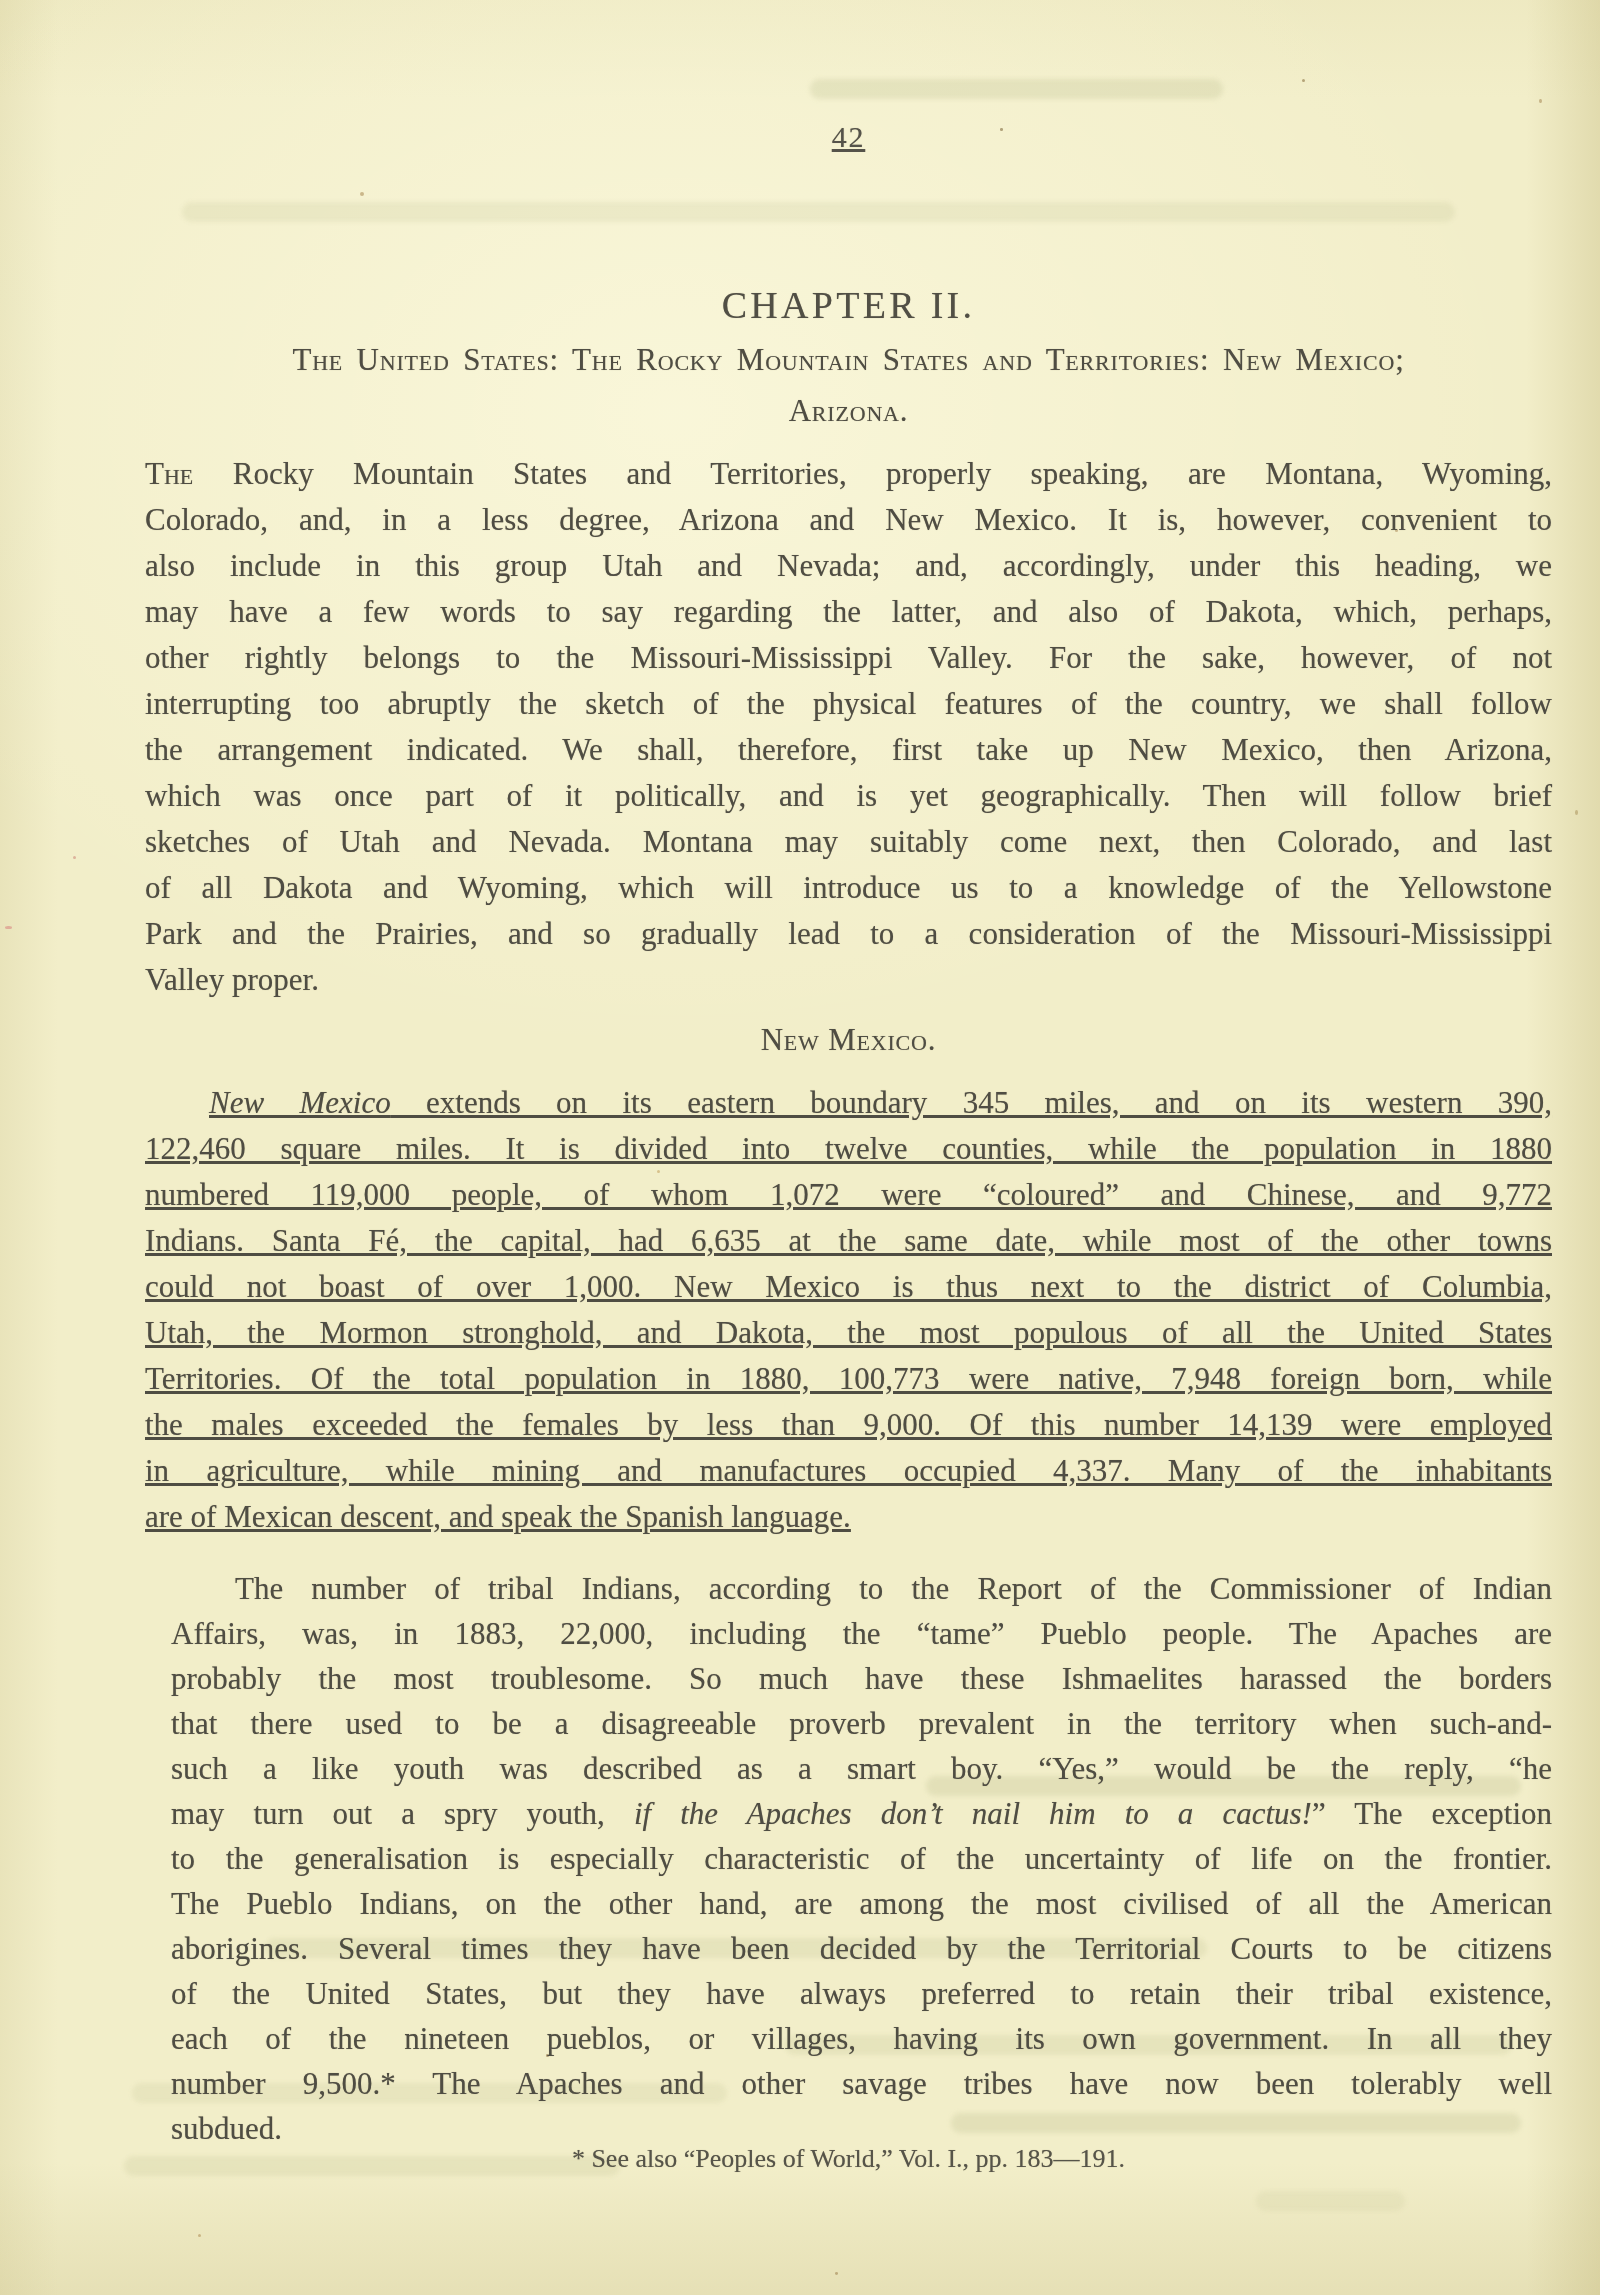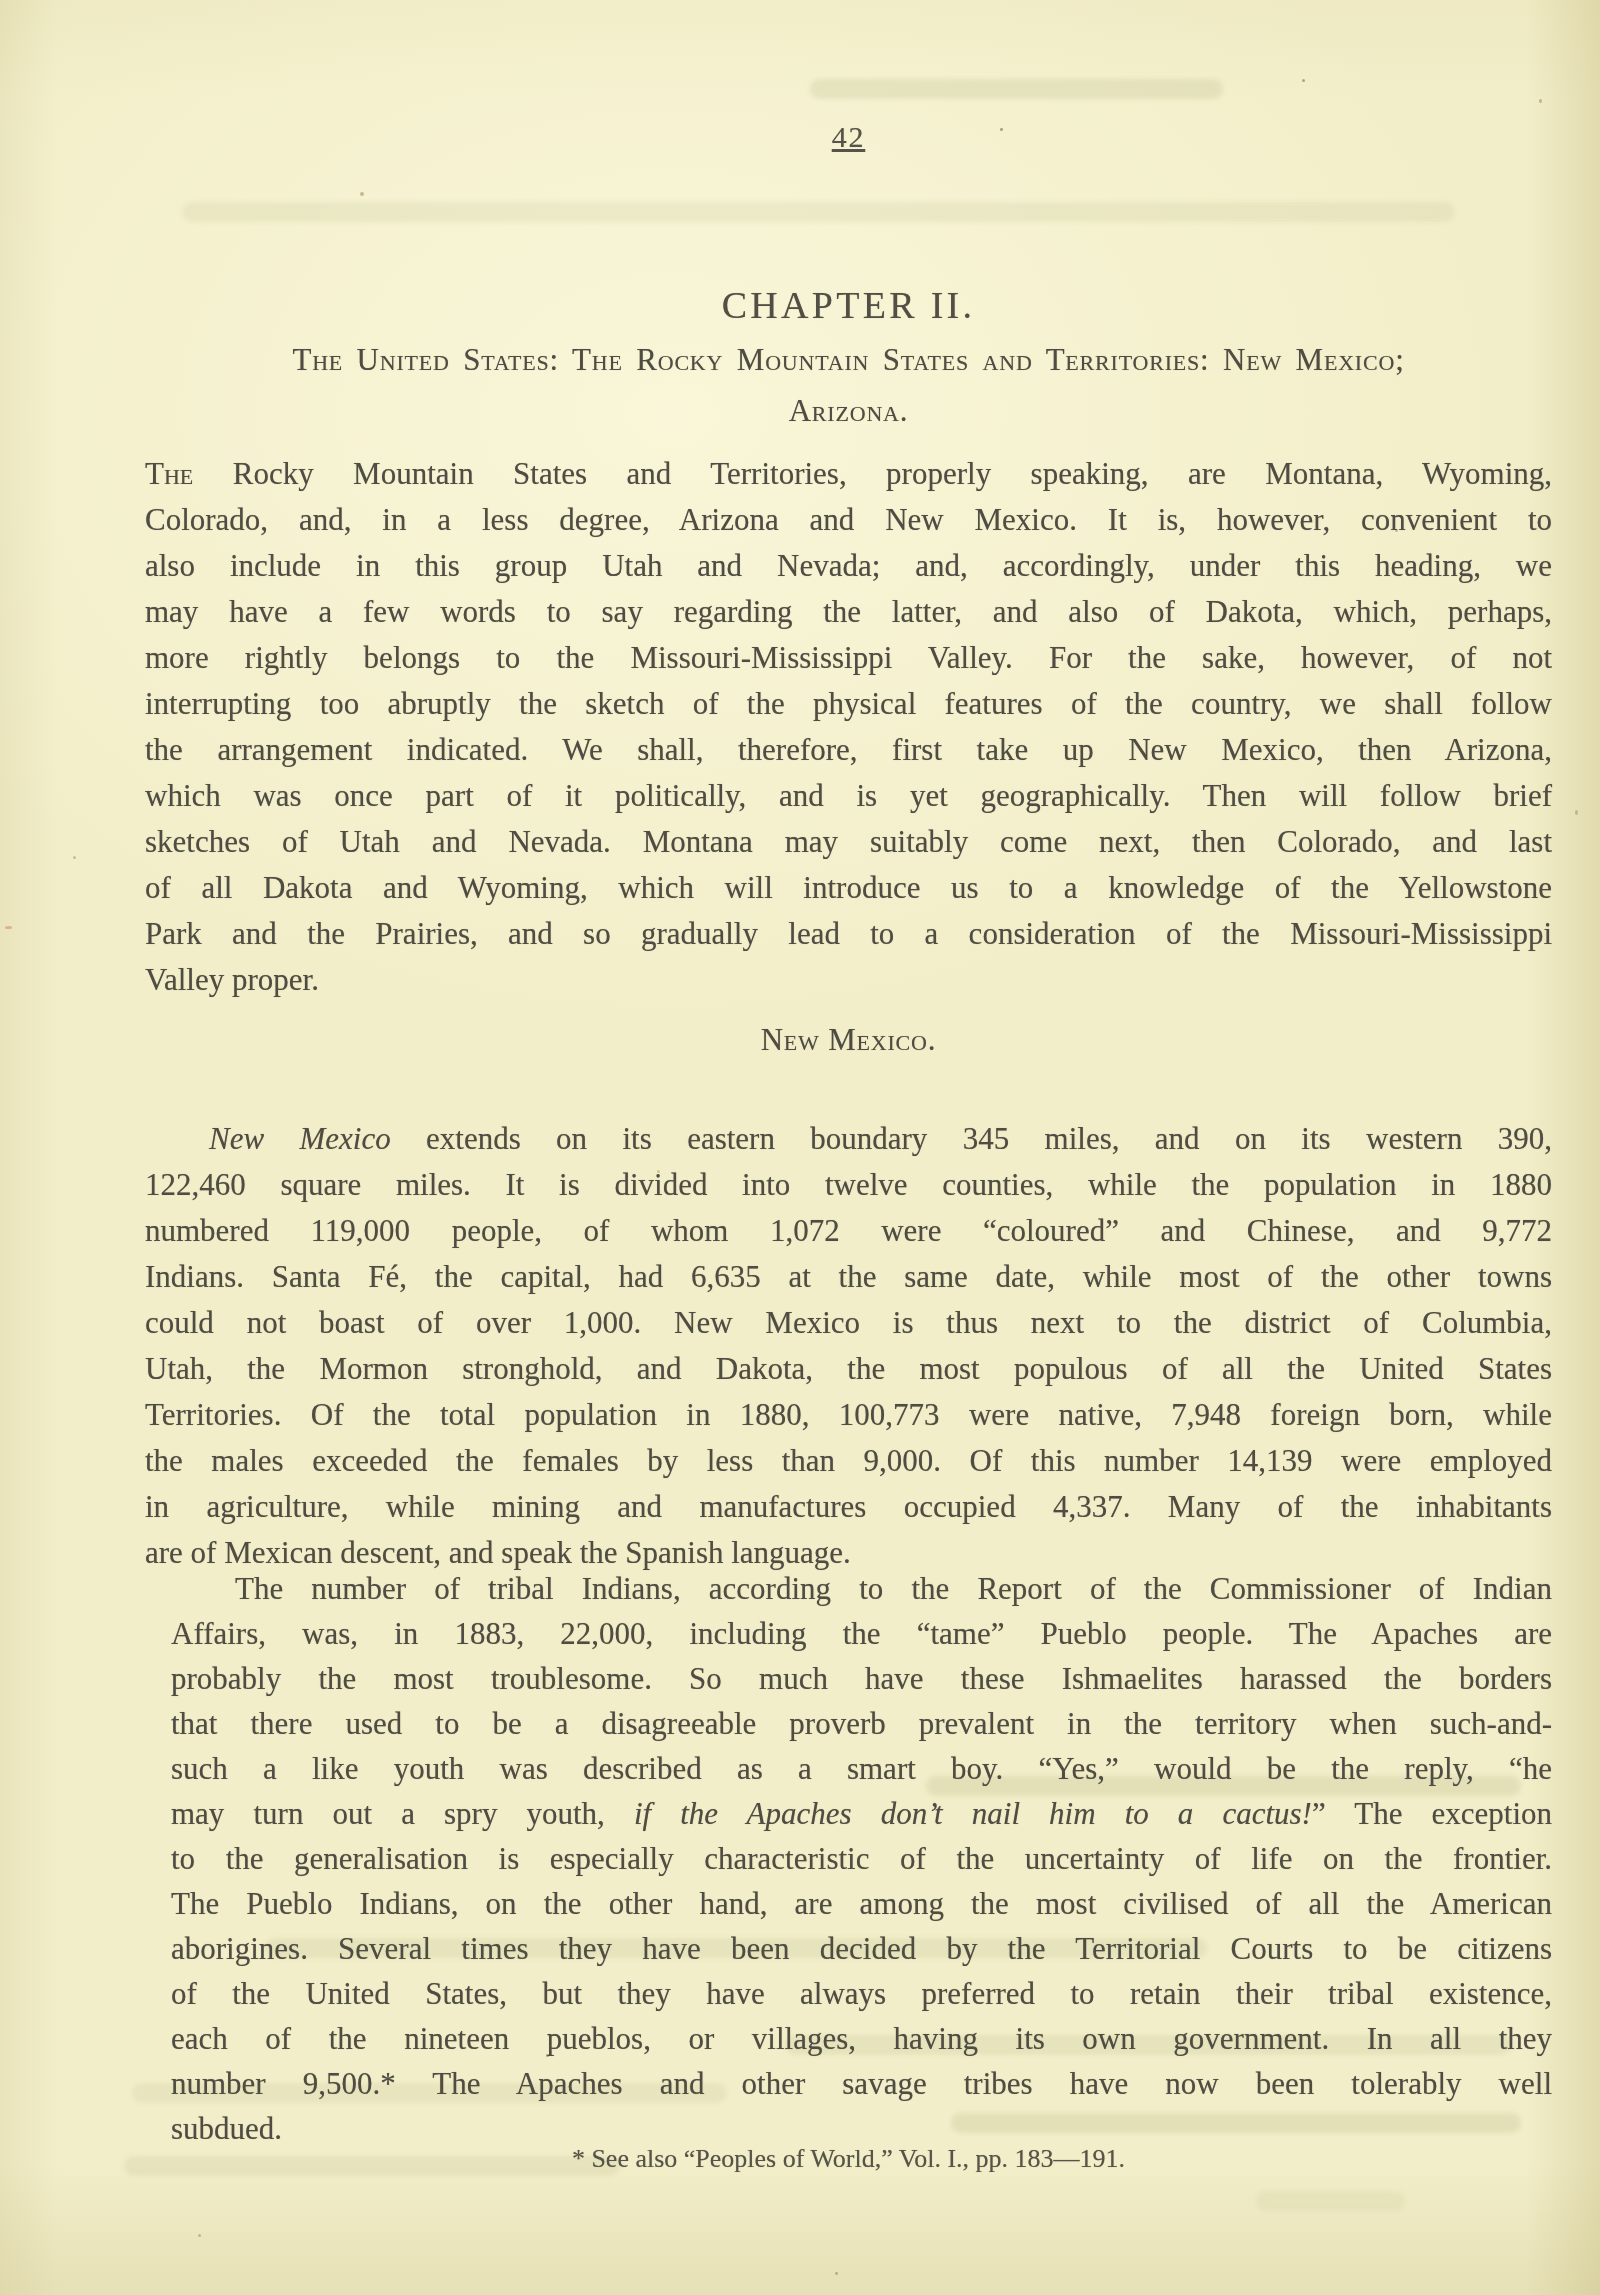--- a/index.html
+++ b/index.html
@@ -33,21 +33,21 @@
   .paragraph{position:absolute;left:145px;width:1407px;font-size:31px;}
   .paragraph .line{
     line-height:46px;height:46px;
     text-align:justify;text-align-last:justify;
     white-space:nowrap;
   }
   .p-tribal .line{line-height:45px;height:45px;margin-left:26px;}
   .paragraph .line.lastline{text-align-last:left;}
   .paragraph.indent .line:first-child{text-indent:64px;}
   .p-intro{top:451px;}
-  .p-stats{top:1116px;}
+  .p-stats{top:1080px;text-decoration:underline;}
   .p-tribal{top:1566px;}
   .paragraph, #pagenum, #chapter, #subtitle1, #subtitle2, #newmexico-heading, #footnote{
     text-shadow:0 0 0.8px rgba(70,65,48,0.45);
   }
 
   
   .ghost{position:absolute;height:20px;border-radius:10px;
     background:rgba(148,158,100,0.16);filter:blur(2.5px);}
   
   .speck{position:absolute;border-radius:50%;}
@@ -89,21 +89,21 @@
 <div class="textcol centered sc" id="subtitle2">Arizona.</div>
 
 <div class="textcol centered sc" id="newmexico-heading">New Mexico.</div>
 
 <div id="page-body">
     <div class="paragraph p-intro">
       <div class="line"><span class="sc">The</span><span> Rocky Mountain States and Territories, properly speaking, are Montana, Wyoming,</span></div>
       <div class="line"><span>Colorado, and, in a less degree, Arizona and New Mexico.  It is, however, convenient to</span></div>
       <div class="line"><span>also include in this group Utah and Nevada; and, accordingly, under this heading, we</span></div>
       <div class="line"><span>may have a few words to say regarding the latter, and also of Dakota, which, perhaps,</span></div>
-      <div class="line"><span>more rightly belongs to the Missouri-Mississippi Valley.  For the sake, however, of not</span></div>
+      <div class="line"><span>other rightly belongs to the Missouri-Mississippi Valley.  For the sake, however, of not</span></div>
       <div class="line"><span>interrupting too abruptly the sketch of the physical features of the country, we shall follow</span></div>
       <div class="line"><span>the arrangement indicated.  We shall, therefore, first take up New Mexico, then Arizona,</span></div>
       <div class="line"><span>which was once part of it politically, and is yet geographically.  Then will follow brief</span></div>
       <div class="line"><span>sketches of Utah and Nevada.  Montana may suitably come next, then Colorado, and last</span></div>
       <div class="line"><span>of all Dakota and Wyoming, which will introduce us to a knowledge of the Yellowstone</span></div>
       <div class="line"><span>Park and the Prairies, and so gradually lead to a consideration of the Missouri-Mississippi</span></div>
       <div class="line lastline"><span>Valley proper.</span></div>
     </div>
     <div class="paragraph p-stats indent">
       <div class="line"><span class="it">New Mexico</span><span> extends on its eastern boundary 345 miles, and on its western 390,</span></div>

